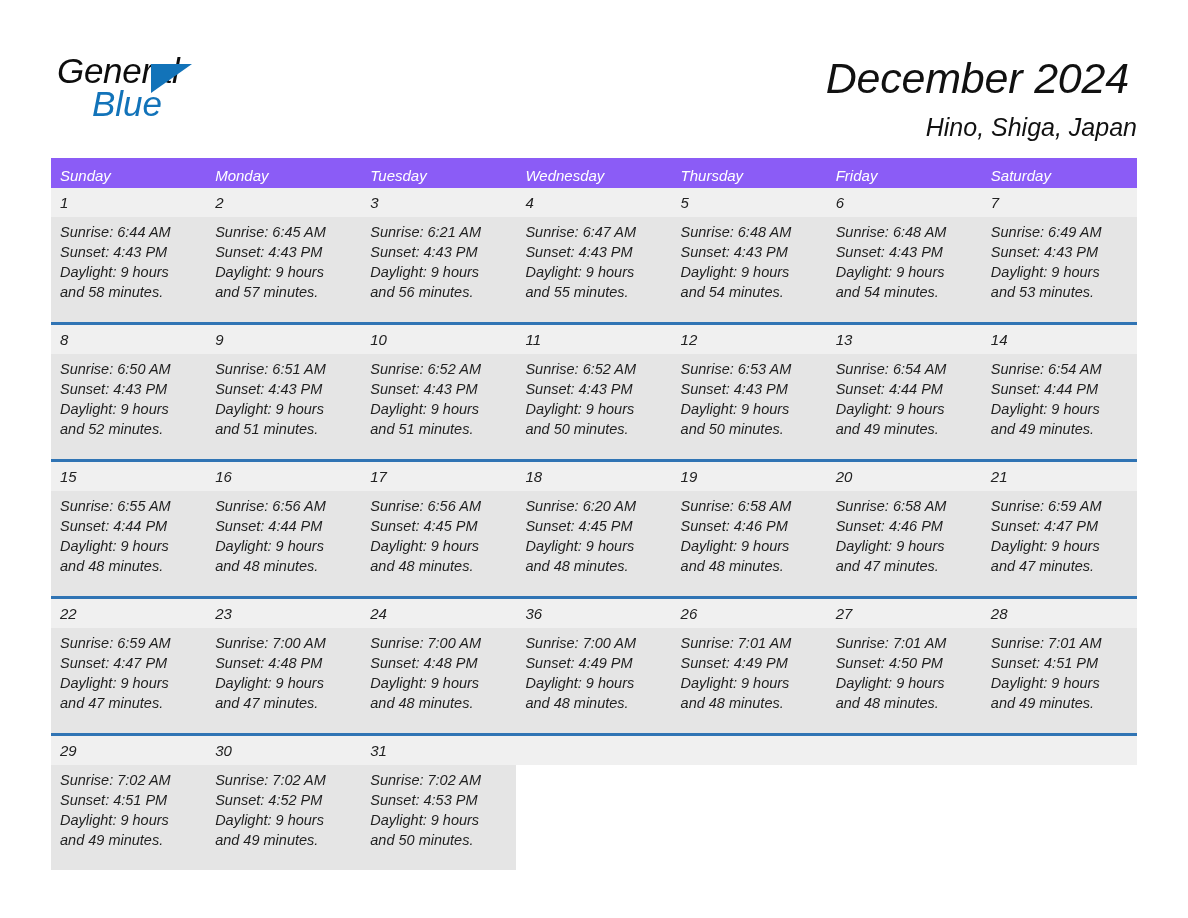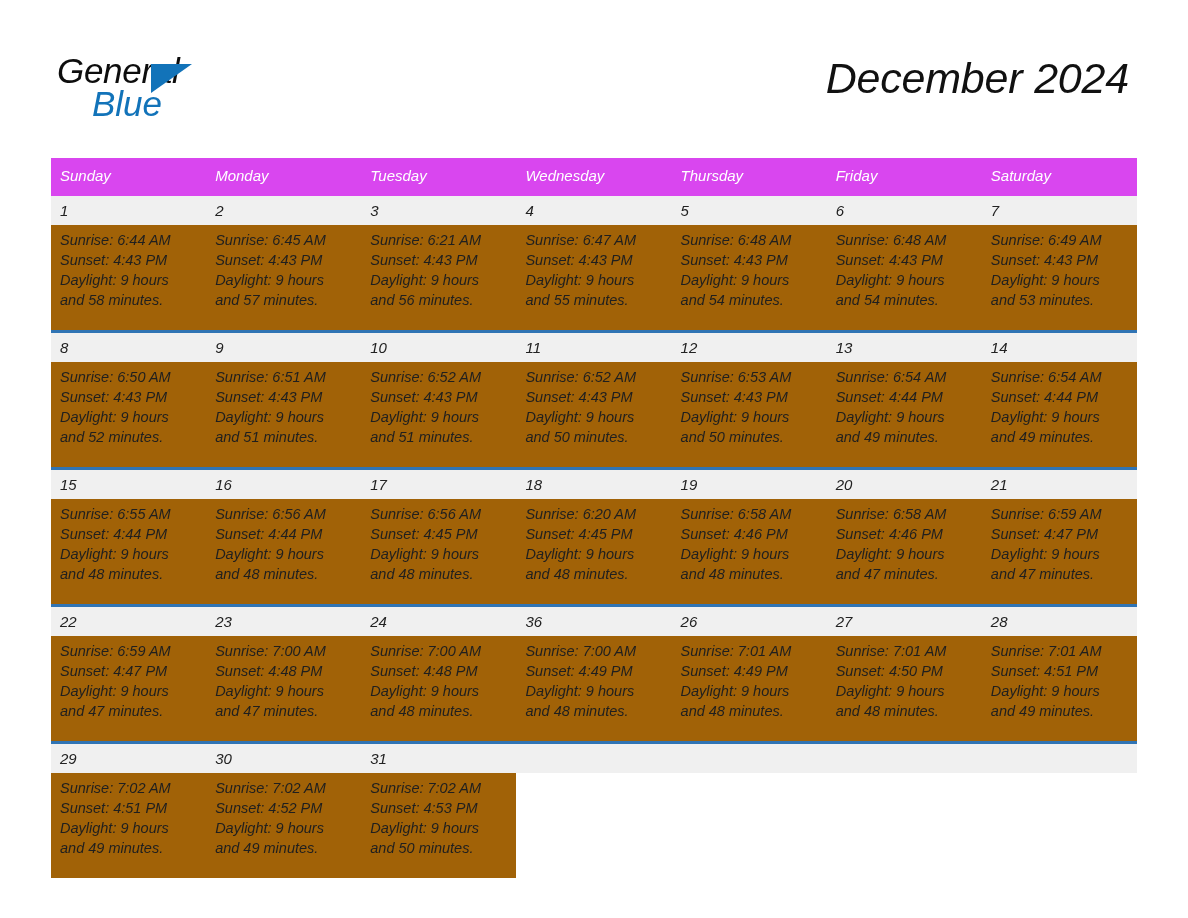--- a/index.html
+++ b/index.html
@@ -98,26 +98,26 @@
     position: absolute;
     left: 51px;
     top: 158px;
     width: 1086px;
     border-collapse: collapse;
     table-layout: fixed;
   }
   .calendar col { width: 155.14px; }
 
   .calendar thead th {
-    background: #d946ef;
+    background: #8b5cf6;
     color: #ffffff;
     font-size: 15px;
     font-weight: 400;
     text-align: left;
-    padding: 8px 0 11px 9px;
+    padding: 8px 0 3px 9px;
     height: 19px;
     vertical-align: middle;
     border: none;
   }
 
   .week-row td {
     vertical-align: top;
     padding: 0;
     border: none;
   }
@@ -132,21 +132,21 @@
     vertical-align: middle;
   }
   .daynum-row.first td {
     border-top: none;
   }
   .daynum-row td.empty-cell {
     background: #f0f0f0;
   }
 
   .detail-row td {
-    background: #a16207;
+    background: #e5e5e5;
     font-size: 14.5px;
     line-height: 19.9px;
     color: #1f1f1f;
     padding: 6px 6px 13px 9px;
     vertical-align: top;
     height: 86px;
   }
   .detail-row td.empty-cell {
     background: #ffffff;
   }
@@ -161,20 +161,21 @@
   <div class="top-bar">
 
     <div class="brand">
       <span class="brand-general">General</span>
       <span class="brand-triangle"></span>
       <span class="brand-blue">Blue</span>
     </div>
 
     <div class="title-block">
       <h1 class="cal-title">December 2024</h1>
+      <h2 class="cal-subtitle">Hino, Shiga, Japan</h2>
     </div>
 
   </div>
 
   <table class="calendar">
     <colgroup>
       <col>
         <col>
         <col>
         <col>

